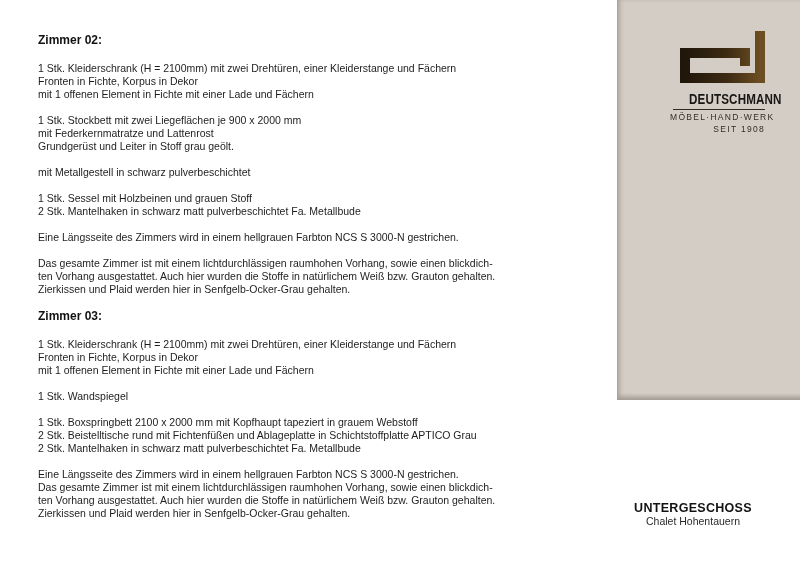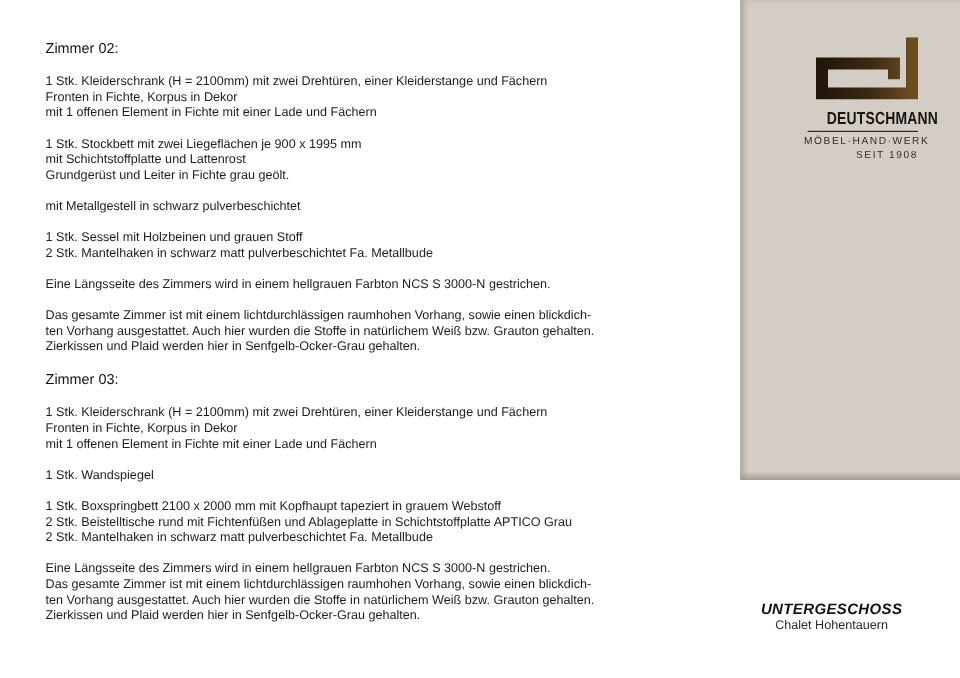--- a/index.html
+++ b/index.html
@@ -12,21 +12,21 @@
     position:relative; width:800px; height:565px;
     background:#ffffff; overflow:hidden;
   }
 
   
   .content {
     position:absolute; left:38px; top:33px; width:565px;
     color:#1d1d1d; font-size:10.5px; line-height:13px;
   }
   .sec-heading {
-    font-size:12px; line-height:14px; font-weight:normal;
+    font-size:12px; line-height:14px; font-weight:bold;
     margin:0 0 15px 0; color:#111;
   }
   .doc-section + .doc-section { margin-top:2px; }
   .para { margin:0 0 13px 0; }
   .line { white-space:nowrap; }
 
   
   .sidebar {
     position:absolute; left:617px; top:0; width:183px; height:400px;
     background:var(--sidebar-bg, #d3cdc5);
@@ -55,43 +55,43 @@
     font-size:8.5px; line-height:10px; letter-spacing:1.3px;
     color:#332e27; white-space:nowrap;
   }
   .brand-since { margin-top:2px; }
 
   .footer-block {
     position:absolute; top:501px; left:6px; width:140px; text-align:center;
   }
   .floor-label {
     font-size:12.5px; line-height:14px; font-weight:bold;
-    letter-spacing:0.3px; color:#121212; white-space:nowrap;font-style:italic;
+    letter-spacing:0.3px; color:#121212; white-space:nowrap;
   }
   .project-name {
     font-size:10.5px; line-height:13px; color:#2a2a2a; white-space:nowrap;
   }
 </style>
 </head>
 <body>
 
 <div class="page">
 
   <div class="content" id="doc">
       <section class="doc-section">
         <h2 class="sec-heading">Zimmer 02:</h2>
         <div class="para">
           <div class="line">1 Stk. Kleiderschrank (H = 2100mm) mit zwei Drehtüren, einer Kleiderstange und Fächern</div>
           <div class="line">Fronten in Fichte, Korpus in Dekor</div>
           <div class="line">mit 1 offenen Element in Fichte mit einer Lade und Fächern</div>
         </div>
         <div class="para">
-          <div class="line">1 Stk. Stockbett mit zwei Liegeflächen je 900 x 1995 mm</div>
-          <div class="line">mit Schichtstoffplatte und Lattenrost</div>
-          <div class="line">Grundgerüst und Leiter in Fichte grau geölt.</div>
+          <div class="line">1 Stk. Stockbett mit zwei Liegeflächen je 900 x 2000 mm</div>
+          <div class="line">mit Federkernmatratze und Lattenrost</div>
+          <div class="line">Grundgerüst und Leiter in Stoff grau geölt.</div>
         </div>
         <div class="para">
           <div class="line">mit Metallgestell in schwarz pulverbeschichtet</div>
         </div>
         <div class="para">
           <div class="line">1 Stk. Sessel mit Holzbeinen und grauen Stoff</div>
           <div class="line">2 Stk. Mantelhaken in schwarz matt pulverbeschichtet Fa. Metallbude</div>
         </div>
         <div class="para">
           <div class="line">Eine Längsseite des Zimmers wird in einem hellgrauen Farbton NCS S 3000-N gestrichen.</div>

